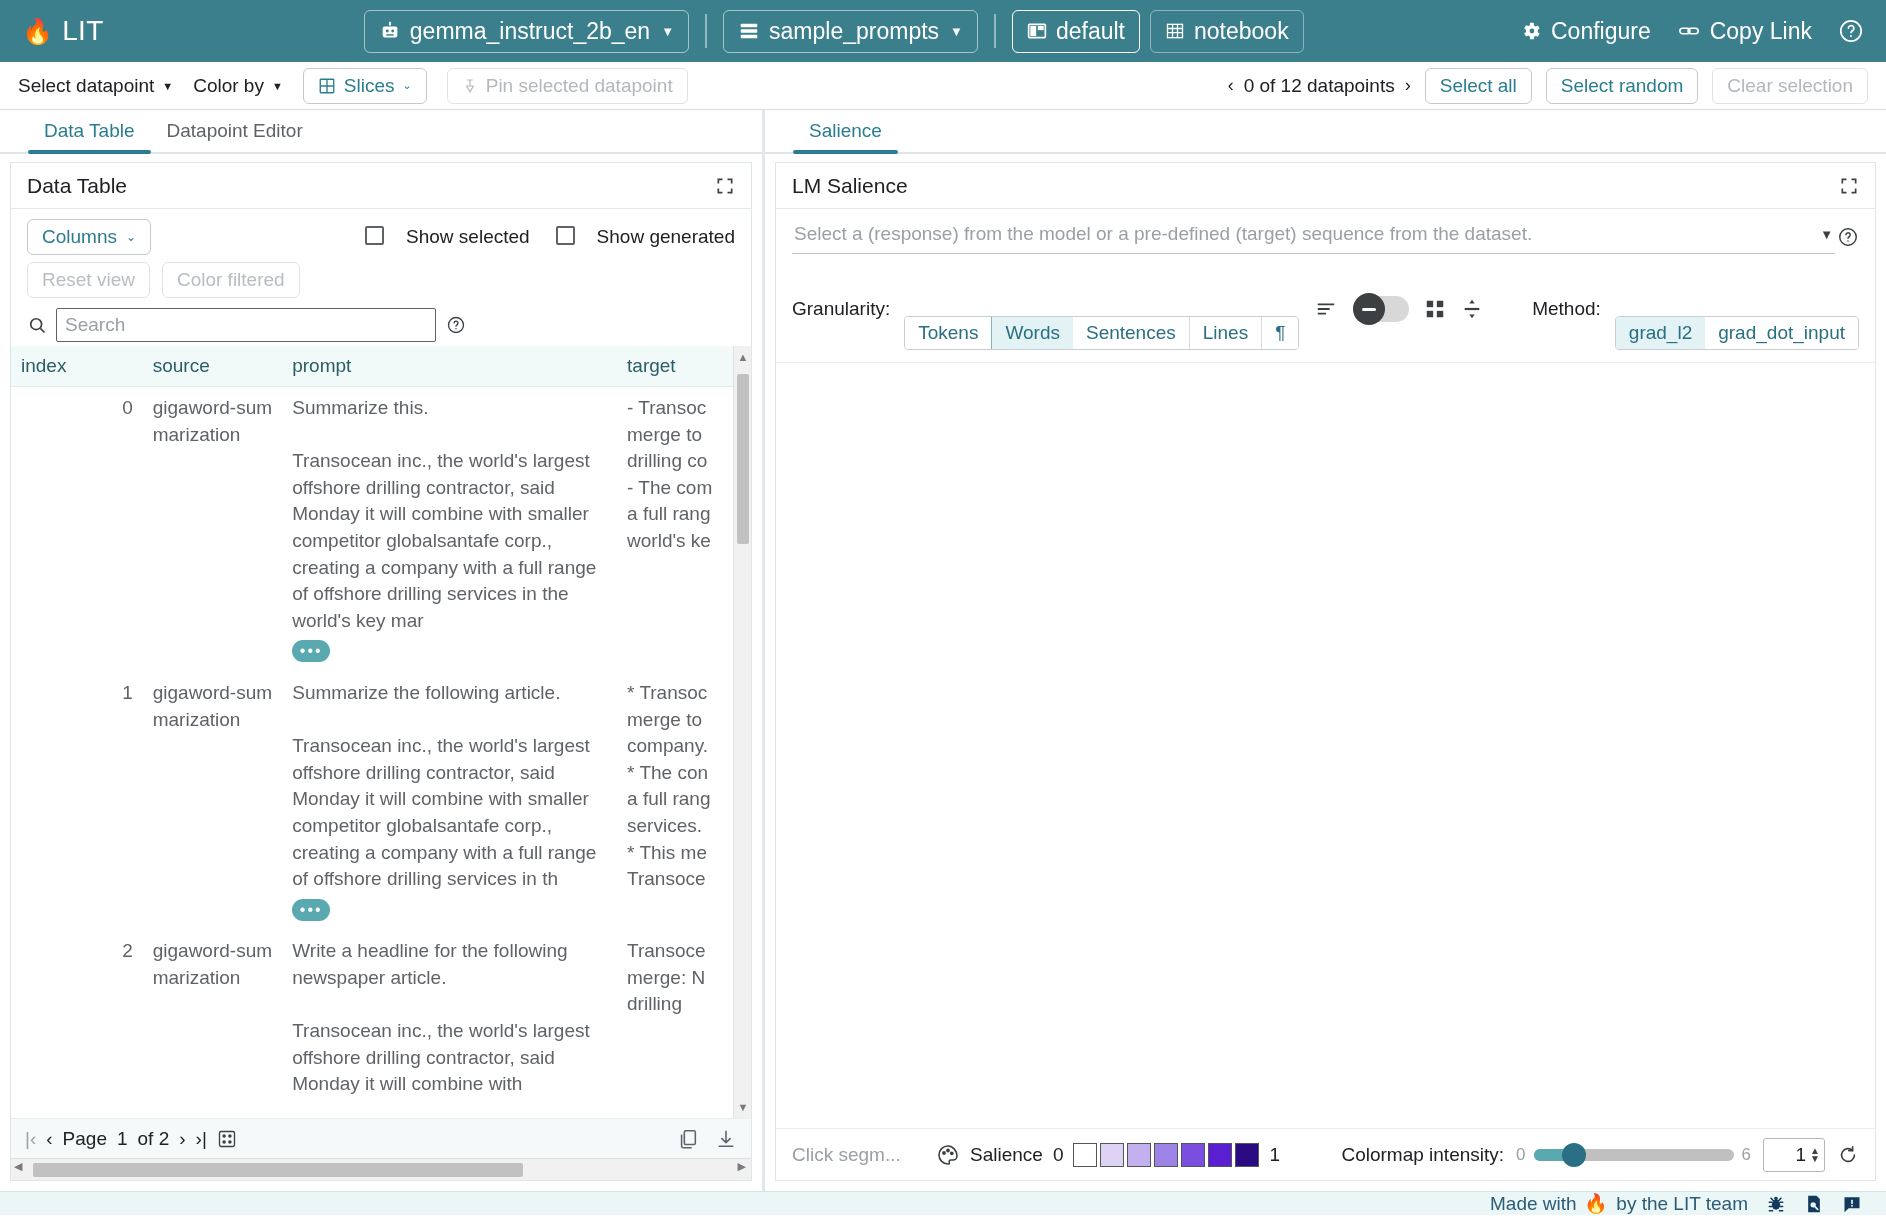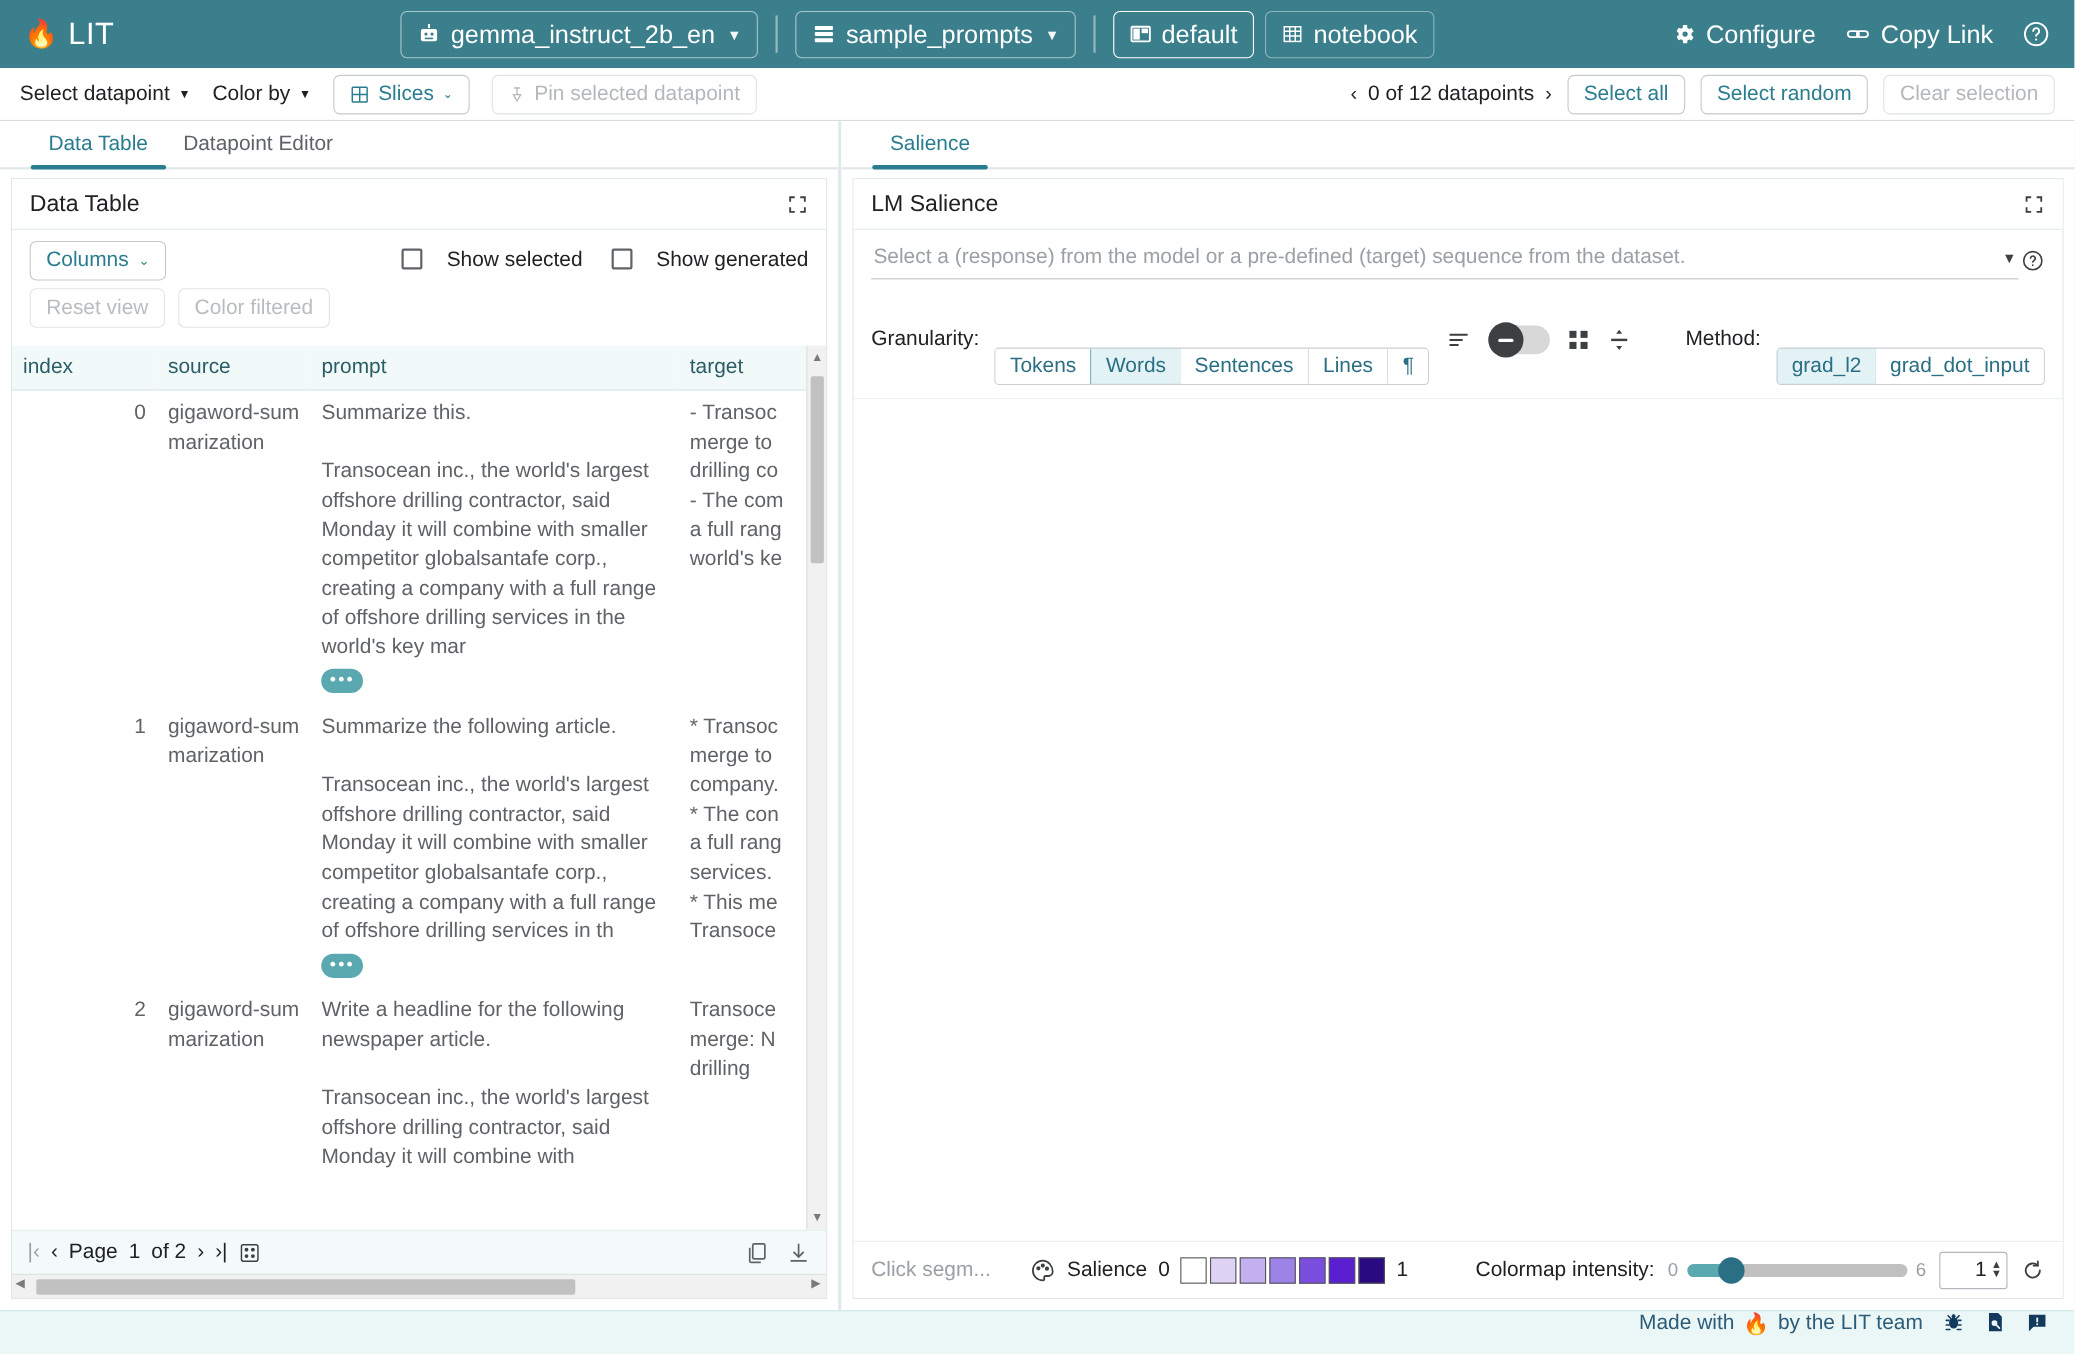--- a/index.html
+++ b/index.html
@@ -149,21 +149,21 @@
     width: 380px; height: 34px; border: 1px solid #5f6368; border-radius: 2px;
     font-size: 19px; padding: 0 8px; color:#202124; outline: none;
     font-family: "Liberation Sans", sans-serif;
   }
   .search-input::placeholder { color: #9aa0a6; }
   .qicon { color:#3c4043; font-size: 20px; }
 
   
   .table-area {
     flex: 1; min-height: 0; position: relative; display:flex; flex-direction:column;
-    margin-top: 12px;
+    margin-top: 0;
   }
   .tbl-scroll {
     flex: 1; min-height: 0; overflow: hidden; position: relative;
   }
   table.dt { width: 100%; border-collapse: collapse; table-layout: fixed; }
   table.dt th {
     background: #f2faf9; color: #2a5d66; font-size: 19px; font-weight: 400;
     text-align: left; padding: 9px 10px; border-bottom: 1px solid #e2ebec;
     vertical-align: top;
   }
@@ -292,22 +292,22 @@
   .tick { font-size: 17px; color:#9aa0a6; }
   .spin {
     width: 62px; height: 34px; border:1px solid #b4b8bc; border-radius:3px;
     display:flex; align-items:center; justify-content:flex-end; padding-right:4px;
     gap: 4px; font-size:19px; color:#202124; background:#fff;
   }
   .spin .arrows { display:flex; flex-direction:column; line-height:8px; font-size:10px; color:#3c4043; }
 
   
   .page-footer {
-    height: 40px; background: #ebf6f6; border-top: 1px solid #cde6e6;
-    display:flex; align-items:flex-start; justify-content:flex-end;
+    height: 24px; background: #ebf6f6; border-top: 1px solid #cde6e6;
+    display:flex; align-items:center; justify-content:flex-end;
     padding: 0 24px; gap: 18px;
     font-size: 19px; color:#2c5c78;
   }
   .footer-ico { color:#13395c; display:inline-flex; }
   svg { display:block; }
 </style>
 </head>
 <body>
 
 <div class="app-bar">
@@ -484,20 +484,38 @@
             </label>
           </div>
         </div>
         <div class="dt-row2">
           <div class="chip-btn muted">
             <span>Reset view</span>
           </div>
           <div class="chip-btn muted">
             <span>Color filtered</span>
           </div>
+        </div>
+        <div class="dt-row3">
+          <div class="search-wrap">
+            <span class="qicon">
+              <svg width="20" height="20" viewBox="0 0 24 24" fill="none" stroke="#3c4043" stroke-width="2">
+                <circle cx="11" cy="11" r="6.5"></circle>
+                  <path d="M16 16l5 5"></path>
+              </svg>
+            </span>
+            <input class="search-input" type="text" placeholder="Search" style="">
+          </div>
+          <span class="qicon">
+            <svg width="20" height="20" viewBox="0 0 24 24" fill="none" stroke="#3c4043" stroke-width="1.6">
+              <circle cx="12" cy="12" r="9"></circle>
+              <path d="M9.8 9.5a2.3 2.3 0 113.9 1.8c-.8.8-1.5 1.1-1.7 2" stroke-linecap="round"></path>
+              <circle cx="12" cy="16.4" r="0.85" fill="#3c4043" stroke="none"></circle>
+            </svg>
+          </span>
         </div>
       </div>
 
       <div class="table-area">
         <div class="tbl-scroll">
           <table class="dt">
             <thead>
               <tr>
                 <th class="c-index">index</th>
                 <th class="c-source">source</th>

